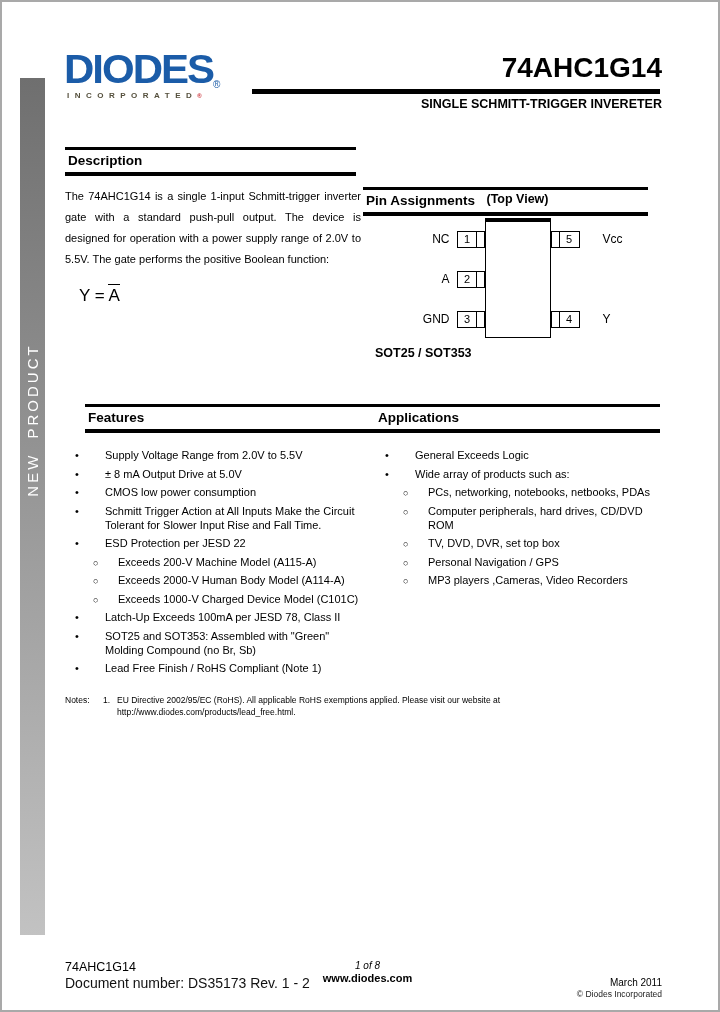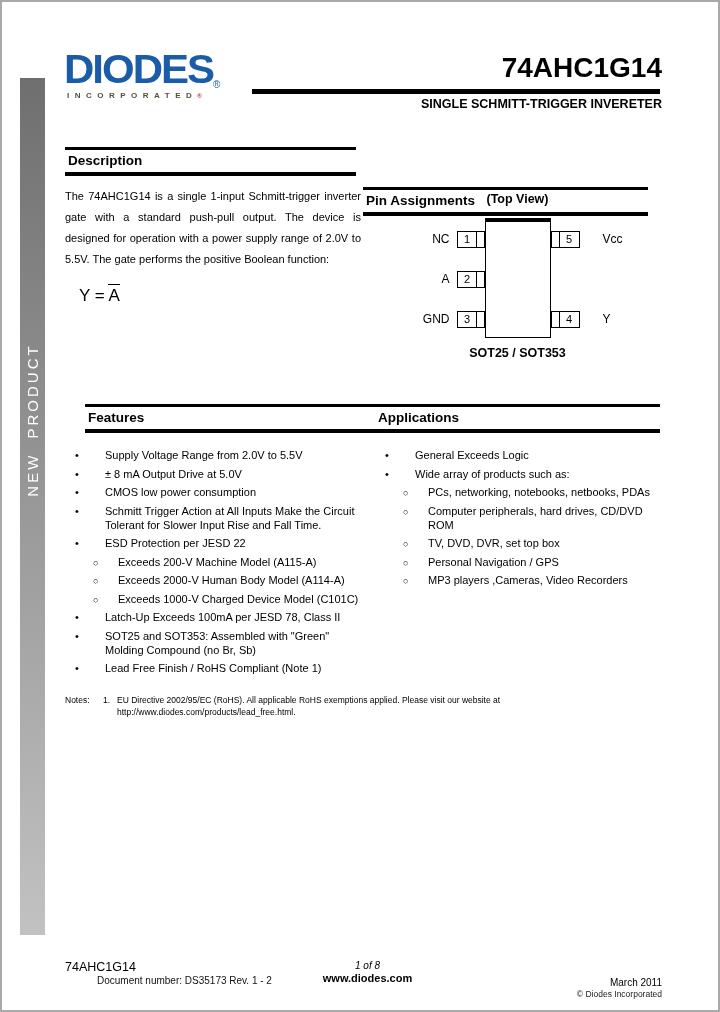--- a/index.html
+++ b/index.html
@@ -72,41 +72,41 @@
   .pin-label { font-size:12px; }
   .pin-col-left .pin-label { margin-right:7px; }
   .pin-col-right .pin-label { margin-left:23px; }
   .pin-box {
     width:21px; height:17px; border:1.5px solid #000; font-size:11px;
     display:flex; align-items:center; justify-content:center; background:#fff;
   }
   .pin-stub { width:9px; height:17px; border:1.5px solid #000; background:#fff; }
   .pin-col-left .pin-stub { margin-left:-1.5px; }
   .pin-col-right .pin-stub { margin-right:-1.5px; }
-  .pkg-label { position:absolute; top:158px; left:0; width:100%; text-align:center; font-size:12.5px; font-weight:bold; }
+  .pkg-label { position:absolute; top:158px; left:0; width:100%; font-size:12.5px; font-weight:bold; }
 
   
   .bullet-list { position:absolute; font-size:11px; line-height:14px; }
   .list-features     { left:65px; top:448px; width:295px; }
   .list-applications { left:375px; top:448px; width:290px; }
   .bullet-row { position:relative; padding-left:40px; margin-bottom:4.5px; }
   .bullet-row .marker { position:absolute; left:10px; top:0; font-size:11px; }
   .bullet-row.sub { padding-left:53px; }
   .bullet-row.sub .marker { left:28px; font-size:9px; top:1px; }
 
   
   .notes { position:absolute; left:65px; top:694px; font-size:8.5px; line-height:12px; }
   .notes-label { position:absolute; left:0; top:0; }
   .notes-index { position:absolute; left:38px; top:0; }
   .notes-text { position:absolute; left:52px; top:0; width:470px; white-space:nowrap; }
 
   
   .footer-left { position:absolute; left:65px; top:959px; }
   .footer-part { font-size:12.5px; line-height:16px; }
-  .footer-doc { font-size:10px; color:#111;margin-left:32px; }
+  .footer-doc { font-size:14px; color:#111; }
   .footer-center { position:absolute; left:260px; top:959px; width:215px; text-align:center; }
   .footer-page { font-size:10px; line-height:13px;font-style:italic; }
   .footer-site { font-size:11px; font-weight:bold; }
   .footer-right { position:absolute; right:58px; top:976px; text-align:right; }
   .footer-date { font-size:10px; line-height:13px; }
   .footer-copy { font-size:8.5px; color:#222; }
 </style>
 </head>
 <body>
 

